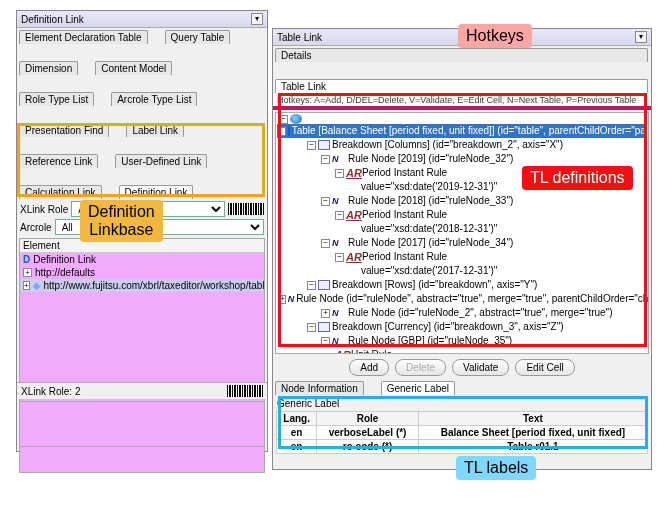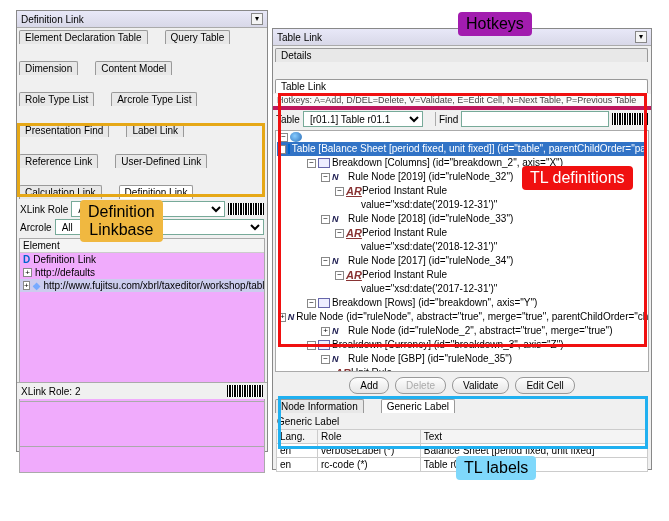--- a/index.html
+++ b/index.html
@@ -25,21 +25,21 @@
   .ic-world { background: radial-gradient(circle at 40% 40%, #8cf 0%, #48c 70%); border-radius:50%;}
   .ic-table { background:#fff; border:1px solid #06c; box-shadow:inset 0 3px 0 #06c, inset 3px 0 0 #06c;}
   .ic-break { background:#eef; border:1px solid #66a;}
   .ic-rule { width:14px; font-style:italic; font-weight:bold; color:#225; font-size:9px; text-align:left;}
   .ic-ar { width:14px; font-style:italic; font-weight:bold; color:#833; font-size:11px;text-decoration:underline;}
   .sel-row { background:#3173c6; color:#fff; }
   .btn { border:1px solid #999; background:linear-gradient(#fdfdfd,#e6e6e6); padding:2px 10px; font-size:10px; border-radius:8px;}
   .btn:disabled { color:#aaa;}
   .btn-row { display:flex; gap:6px; justify-content:center; padding:3px;}
   table.grid { width:100%; border-collapse:collapse; font-size:10px; background:#fff;}
-  table.grid th, table.grid td { border:1px solid #ccc; padding:1px 3px; text-align:left; font-weight:normal;}
+  table.grid th, table.grid td { border:1px solid #ccc; padding:1px 3px; text-align:center; font-weight:bold;}
   table.grid th { background:#f4f4f4;}
   .status { border-top:1px solid #aaa; padding:2px 4px; font-size:10px; display:flex; justify-content:space-between; align-items:center; background:#f0f0f0;margin-top:20px;}
   .barcode { display:inline-block; width:36px; height:12px; background: repeating-linear-gradient(90deg,#000 0 1px,#fff 1px 2px,#000 2px 4px,#fff 4px 5px);}
   
   .annot { position:absolute; border:3px solid; pointer-events:none; }
   .lbl { position:absolute; padding:3px 8px; font:16px Arial; border-radius:4px; color:#000; font-weight:normal;}
 </style>
 </head>
 <body>
 
@@ -99,29 +99,20 @@
 <div class="pane" style="left:272px; top:10px; width:380px; height:442px;margin-top:18px;">
   <div class="pane-title">
     <span>Table Link</span>
     <span class="close-btn">▾</span>
   </div>
   <div class="tabs" id="tabs-top" style="padding-bottom:0;flex-direction:column;">
       <div class="tab">Details</div>
       <div class="tab active">Table Link</div>
     </div>
   <div style="font-size:9px; color:#444; padding:1px 4px; background:#fafafa; border-bottom:4px solid #be185d;">Hotkeys: A=Add, D/DEL=Delete, V=Validate, E=Edit Cell, N=Next Table, P=Previous Table</div>
-  <div class="field-row">
-    <label>Table</label>
-    <select style="width:120px;"><option>[r01.1] Table r01.1</option></select>
-    <span style="width:6px;"></span>
-    <span style="border-left:1px solid #aaa; height:14px;"></span>
-    <label>Find</label>
-    <input type="text" style="flex: 1 1 0%;">
-    <span class="barcode"></span>
-  </div>
   <div class="tree" id="tree" style="height:242px;">
       <div class="tn">
         <span class="ind" style="width:0px"></span>
         <span class="exp">−</span>
         <span class="ic ic-world"></span>
       </div>
       <div class="tn sel-row">
         <span class="ind" style="width:14px"></span>
         <span class="exp">−</span>
         <span class="ic ic-table"></span>
@@ -253,19 +244,19 @@
           </tr>
         </tbody>
     </table>
   </div>
 </div>
 
 <div class="annot" style="left:17px; top:123px; width:248px; height:74px; border-color:#e6a817;"></div>
 <div class="lbl" style="left:80px; top:200px; background:#f0b840; white-space:pre; text-align:center;">Definition
 Linkbase</div>
 
-<div class="lbl" style="left:458px; top:12px; background:#a21caf;">Hotkeys</div>
+<div class="lbl" style="left:458px; top:24px; background:#fca5a5;">Hotkeys</div>
 
 <div class="annot" style="left:278px; top:93px; width:369px; height:254px; border-color:#f01010;"></div>
 <div class="lbl" style="left:522px; top:166px; background:#f01010; color:#fff;">TL definitions</div>
 
 <div class="annot" style="left:278px; top:396px; width:370px; height:53px; border-color:#20b0f0;"></div>
 <div class="lbl" style="left:456px; top:456px; background:#7fd8fb;">TL labels</div>
 
 </body></html>

